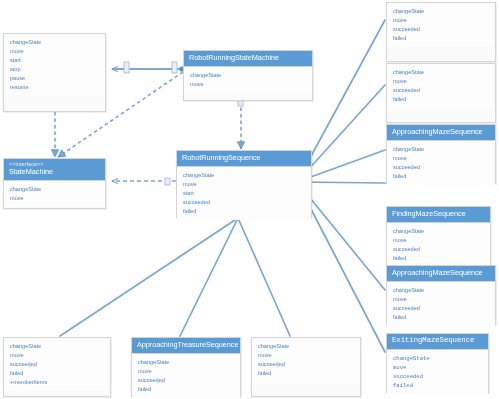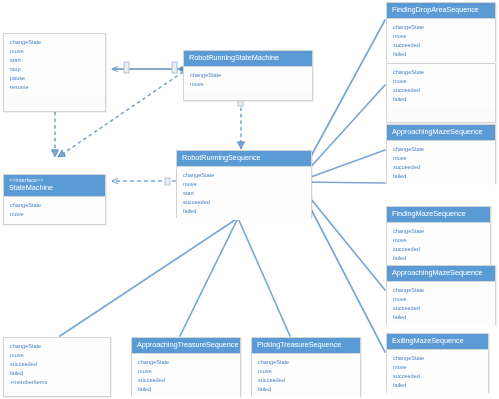--- a/index.html
+++ b/index.html
@@ -121,21 +121,21 @@
       <div class="uml-class" style="left: 3px; top: 33px; width: 103px; height: 79px;">
         <div class="uml-body">
           <div class="uml-member">changeState</div>
           <div class="uml-member">move</div>
           <div class="uml-member">start</div>
           <div class="uml-member">stop</div>
           <div class="uml-member">pause</div>
           <div class="uml-member">resume</div>
         </div>
       </div>
-      <div class="uml-class" style="left: 3px; top: 158px; width: 103px; height: 51px; margin-top: 16px;">
+      <div class="uml-class" style="left: 3px; top: 158px; width: 103px; height: 51px;">
         <div class="uml-header">
           <span class="uml-stereotype">&lt;&lt;interface&gt;&gt;</span>
           <span class="uml-title">StateMachine</span>
         </div>
         <div class="uml-body">
           <div class="uml-member">changeState</div>
           <div class="uml-member">move</div>
         </div>
       </div>
       <div class="uml-class" style="left: 183px; top: 50px; width: 130px; height: 51px;">
@@ -153,23 +153,20 @@
         </div>
         <div class="uml-body">
           <div class="uml-member">changeState</div>
           <div class="uml-member">move</div>
           <div class="uml-member">start</div>
           <div class="uml-member">succeeded</div>
           <div class="uml-member">failed</div>
         </div>
       </div>
       <div class="uml-class" style="left: 386px; top: 2px; width: 110px; height: 60px;">
-        <div class="uml-header">
-          <span class="uml-title">FindingDropAreaSequence</span>
-        </div>
         <div class="uml-body">
           <div class="uml-member">changeState</div>
           <div class="uml-member">move</div>
           <div class="uml-member">succeeded</div>
           <div class="uml-member">failed</div>
         </div>
       </div>
       <div class="uml-class" style="left: 386px; top: 63px; width: 110px; height: 60px;">
         <div class="uml-body">
           <div class="uml-member">changeState</div>
@@ -204,21 +201,21 @@
         <div class="uml-header">
           <span class="uml-title">ApproachingMazeSequence</span>
         </div>
         <div class="uml-body">
           <div class="uml-member">changeState</div>
           <div class="uml-member">move</div>
           <div class="uml-member">succeeded</div>
           <div class="uml-member">failed</div>
         </div>
       </div>
-      <div class="uml-class" style="left: 386px; top: 333px; width: 103px; height: 60px;">
+      <div class="uml-class" style="left: 386px; top: 333px; width: 103px; height: 60px; font-family: Liberation Mono, monospace;">
         <div class="uml-header">
           <span class="uml-title">ExitingMazeSequence</span>
         </div>
         <div class="uml-body">
           <div class="uml-member">changeState</div>
           <div class="uml-member">move</div>
           <div class="uml-member">succeeded</div>
           <div class="uml-member">failed</div>
         </div>
       </div>
@@ -236,23 +233,20 @@
           <span class="uml-title">ApproachingTreasureSequence</span>
         </div>
         <div class="uml-body">
           <div class="uml-member">changeState</div>
           <div class="uml-member">move</div>
           <div class="uml-member">succeeded</div>
           <div class="uml-member">failed</div>
         </div>
       </div>
       <div class="uml-class" style="left: 251px; top: 337px; width: 110px; height: 60px;">
-        <div class="uml-header">
-          <span class="uml-title">PickingTreasureSequence</span>
-        </div>
         <div class="uml-body">
           <div class="uml-member">changeState</div>
           <div class="uml-member">move</div>
           <div class="uml-member">succeeded</div>
           <div class="uml-member">failed</div>
         </div>
       </div>
     </div>
 
 </div>

